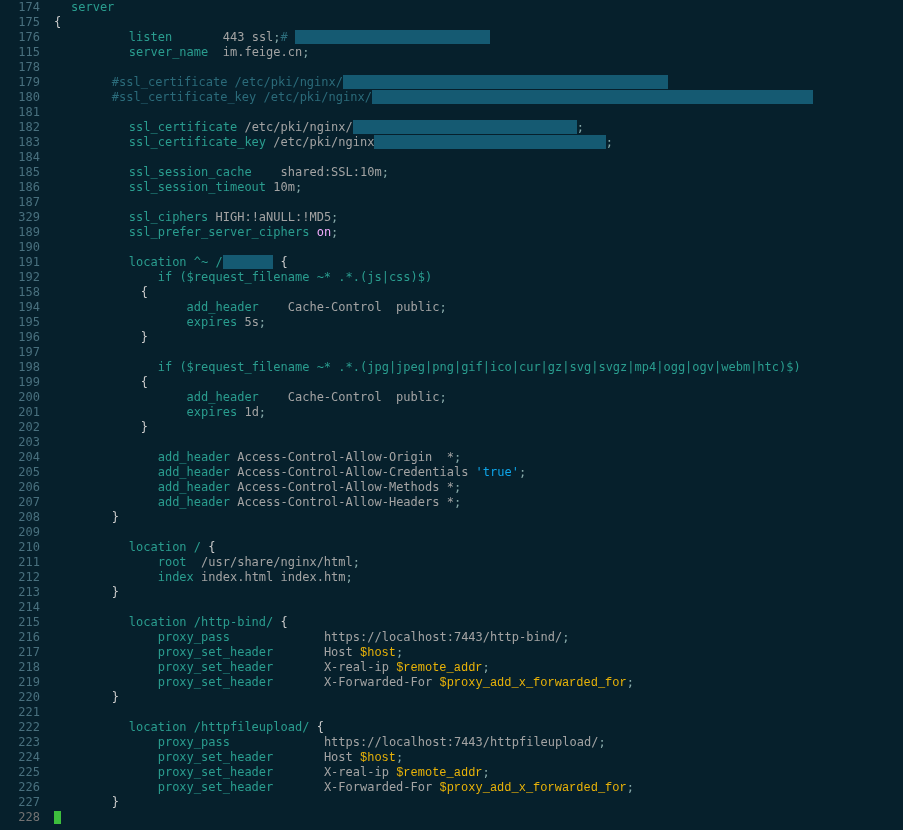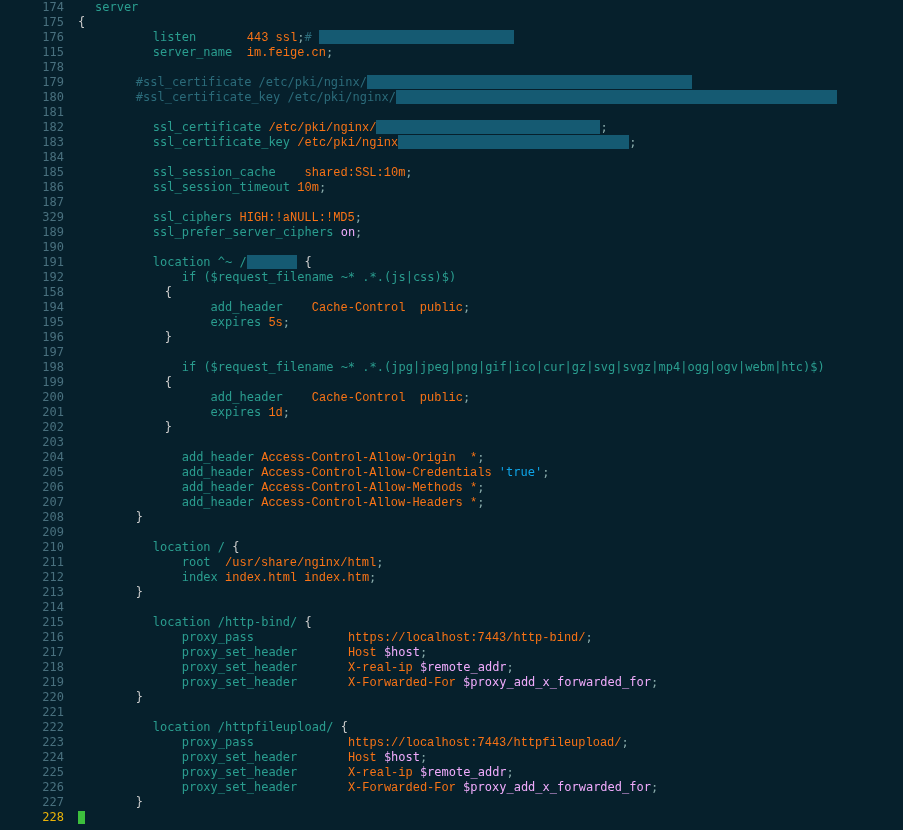--- a/index.html
+++ b/index.html
@@ -15,38 +15,37 @@
   .editor {
     display: flex;
     width: 903px;
   }
   .gutter {
     width: 40px;
     text-align: right;
     color: #49707e;
     padding-right: 14px;
     user-select: none;
-    padding-left: 24px;
   }
   .code {
     flex: 1;
     white-space: pre;
   }
   .line { height: 15px; }
   .gline { height: 15px; }
   
   .kw   { color: #2a9d8f; margin-left: 17px; }   
   .str  { color: #0ea5e9; }   
   .cmt  { color: #2b6b7a; }
   .on   { color: #f0abfc; }
   .plain { color:#2a9d8f; }
-  .val   { color:#f97316;font-family:Liberation Mono, monospace; }
+  .val   { color:#a3a3a3; }
   .br    { color:#ccc; }
   .sep   { color:#8aa; }
-  .var   { color:#f0abfc; }
+  .var   { color:#eab308;font-family:Liberation Mono, monospace; }
   .cursor { background:#3dbf3d; display:inline-block; width:7px; height:13px; vertical-align:middle;}
   .sel   { background:#0f4050; }
 </style>
 </head>
 <body>
 
 <div class="editor">
   <div class="gutter" id="gutter">
       <div class="gline">174</div>
       <div class="gline">175</div>
@@ -95,16 +94,16 @@
       <div class="gline">218</div>
       <div class="gline">219</div>
       <div class="gline">220</div>
       <div class="gline">221</div>
       <div class="gline">222</div>
       <div class="gline">223</div>
       <div class="gline">224</div>
       <div class="gline">225</div>
       <div class="gline">226</div>
       <div class="gline">227</div>
-      <div class="gline" style="color: #eab308;">228</div>
+      <div class="gline" style="color: #737373;">228</div>
     </div>
   <div class="code" id="code"><div class="line"><span class="kw">server</span></div><div class="line"><span class="br">{</span></div><div class="line"><span class="kw">        listen</span><span class="plain">       </span><span class="val">443</span><span class="plain"> </span><span class="val">ssl</span><span class="sep">;</span><span class="cmt"># </span><span class="sel" style="background: rgb(21, 90, 114); color: transparent;">                           </span></div><div class="line"><span class="kw">        server_name</span><span class="plain">  </span><span class="val">im.feige.cn</span><span class="sep">;</span></div><div class="line"><span></span></div><div class="line"><span class="cmt">        #ssl_certificate /etc/pki/nginx/</span><span class="sel" style="background: rgb(21, 90, 114); color: transparent;">                                             </span></div><div class="line"><span class="cmt">        #ssl_certificate_key /etc/pki/nginx/</span><span class="sel" style="background: rgb(21, 90, 114); color: transparent;">                                                             </span></div><div class="line"><span></span></div><div class="line"><span class="kw">        ssl_certificate</span><span class="plain"> </span><span class="val">/etc/pki/nginx/</span><span class="sel" style="background: rgb(21, 90, 114); color: transparent;">                               </span><span class="sep">;</span></div><div class="line"><span class="kw">        ssl_certificate_key</span><span class="plain"> </span><span class="val">/etc/pki/nginx</span><span class="sel" style="background: rgb(21, 90, 114); color: transparent;">                                </span><span class="sep">;</span></div><div class="line"><span></span></div><div class="line"><span class="kw">        ssl_session_cache</span><span class="plain">    </span><span class="val">shared:SSL:10m</span><span class="sep">;</span></div><div class="line"><span class="kw">        ssl_session_timeout</span><span class="plain"> </span><span class="val">10m</span><span class="sep">;</span></div><div class="line"><span></span></div><div class="line"><span class="kw">        ssl_ciphers</span><span class="plain"> </span><span class="val">HIGH:!aNULL:!MD5</span><span class="sep">;</span></div><div class="line"><span class="kw">        ssl_prefer_server_ciphers</span><span class="plain"> </span><span class="on">on</span><span class="sep">;</span></div><div class="line"><span></span></div><div class="line"><span class="kw">        location</span><span class="plain"> ^~ /</span><span class="sel" style="background: rgb(21, 90, 114); color: transparent;">       </span><span class="plain"> </span><span class="br">{</span></div><div class="line"><span class="kw">            if</span><span class="plain"> ($request_filename ~* .*.(js|css)$)</span></div><div class="line"><span class="br">            {</span></div><div class="line"><span class="kw">                add_header</span><span class="plain">    </span><span class="val">Cache-Control  public</span><span class="sep">;</span></div><div class="line"><span class="kw">                expires</span><span class="plain"> </span><span class="val">5s</span><span class="sep">;</span></div><div class="line"><span class="br">            }</span></div><div class="line"><span></span></div><div class="line"><span class="kw">            if</span><span class="plain"> ($request_filename ~* .*.(jpg|jpeg|png|gif|ico|cur|gz|svg|svgz|mp4|ogg|ogv|webm|htc)$)</span></div><div class="line"><span class="br">            {</span></div><div class="line"><span class="kw">                add_header</span><span class="plain">    </span><span class="val">Cache-Control  public</span><span class="sep">;</span></div><div class="line"><span class="kw">                expires</span><span class="plain"> </span><span class="val">1d</span><span class="sep">;</span></div><div class="line"><span class="br">            }</span></div><div class="line"><span></span></div><div class="line"><span class="kw">            add_header</span><span class="plain"> </span><span class="val">Access-Control-Allow-Origin  *</span><span class="sep">;</span></div><div class="line"><span class="kw">            add_header</span><span class="plain"> </span><span class="val">Access-Control-Allow-Credentials </span><span class="str">'true'</span><span class="sep">;</span></div><div class="line"><span class="kw">            add_header</span><span class="plain"> </span><span class="val">Access-Control-Allow-Methods *</span><span class="sep">;</span></div><div class="line"><span class="kw">            add_header</span><span class="plain"> </span><span class="val">Access-Control-Allow-Headers *</span><span class="sep">;</span></div><div class="line"><span class="br">        }</span></div><div class="line"><span></span></div><div class="line"><span class="kw">        location</span><span class="plain"> / </span><span class="br">{</span></div><div class="line"><span class="kw">            root</span><span class="plain">  </span><span class="val">/usr/share/nginx/html</span><span class="sep">;</span></div><div class="line"><span class="kw">            index</span><span class="plain"> </span><span class="val">index.html index.htm</span><span class="sep">;</span></div><div class="line"><span class="br">        }</span></div><div class="line"><span></span></div><div class="line"><span class="kw">        location</span><span class="plain"> /http-bind/ </span><span class="br">{</span></div><div class="line"><span class="kw">            proxy_pass</span><span class="plain">             </span><span class="val">https://localhost:7443/http-bind/</span><span class="sep">;</span></div><div class="line"><span class="kw">            proxy_set_header</span><span class="plain">       </span><span class="val">Host </span><span class="var">$host</span><span class="sep">;</span></div><div class="line"><span class="kw">            proxy_set_header</span><span class="plain">       </span><span class="val">X-real-ip </span><span class="var">$remote_addr</span><span class="sep">;</span></div><div class="line"><span class="kw">            proxy_set_header</span><span class="plain">       </span><span class="val">X-Forwarded-For </span><span class="var">$proxy_add_x_forwarded_for</span><span class="sep">;</span></div><div class="line"><span class="br">        }</span></div><div class="line"><span></span></div><div class="line"><span class="kw">        location</span><span class="plain"> /httpfileupload/ </span><span class="br">{</span></div><div class="line"><span class="kw">            proxy_pass</span><span class="plain">             </span><span class="val">https://localhost:7443/httpfileupload/</span><span class="sep">;</span></div><div class="line"><span class="kw">            proxy_set_header</span><span class="plain">       </span><span class="val">Host </span><span class="var">$host</span><span class="sep">;</span></div><div class="line"><span class="kw">            proxy_set_header</span><span class="plain">       </span><span class="val">X-real-ip </span><span class="var">$remote_addr</span><span class="sep">;</span></div><div class="line"><span class="kw">            proxy_set_header</span><span class="plain">       </span><span class="val">X-Forwarded-For </span><span class="var">$proxy_add_x_forwarded_for</span><span class="sep">;</span></div><div class="line"><span class="br">        }</span></div><div class="line"><span class="cursor"></span><span style="color: rgb(204, 204, 204);"></span></div></div>
 </div>
 
 </body></html>

